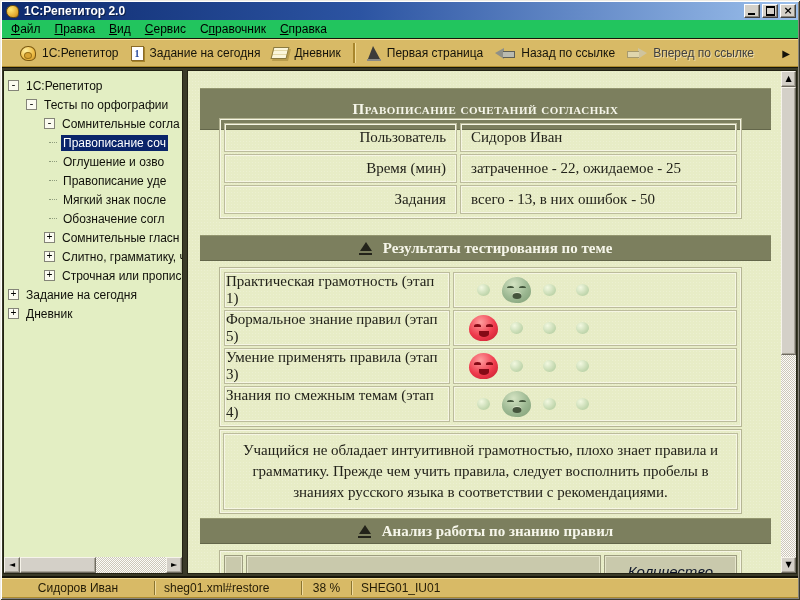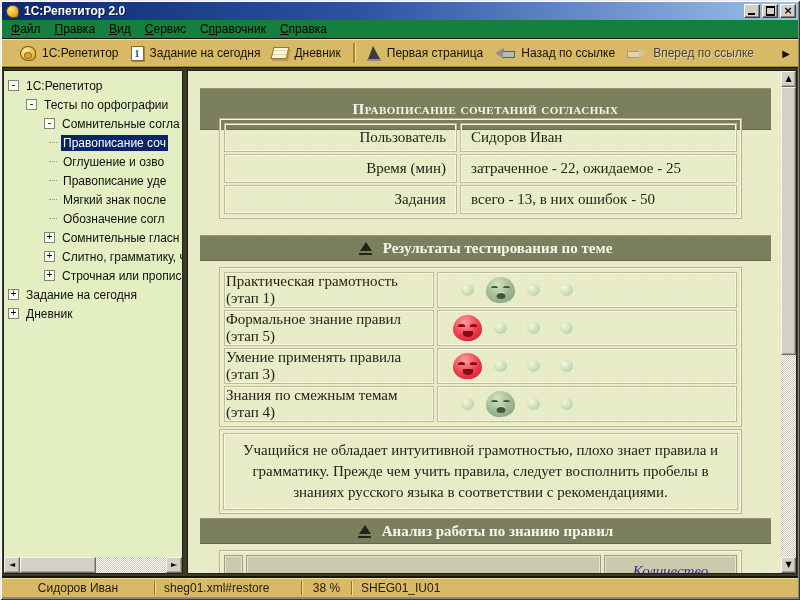--- a/index.html
+++ b/index.html
@@ -27,21 +27,21 @@
     border:1px solid; border-color:#fff #404040 #404040 #fff;
     box-shadow:inset -1px -1px 0 #8a867c; position:relative; cursor:default; }
   .wbtn .min-glyph { position:absolute; left:3px; bottom:2px; width:7px; height:2px; background:#000; }
   .wbtn .rest-glyph { position:absolute; left:3px; top:2px; width:9px; height:8px; }
   .rest-glyph::before { content:""; position:absolute; top:0; right:0; width:7px; height:6px; border:1px solid #000; border-top-width:2px; }
   .rest-glyph::after  { content:""; position:absolute; bottom:0; left:0; width:7px; height:6px; border:1px solid #000; border-top-width:2px; background:#d4d0c8; }
   .wbtn .close-glyph { position:absolute; inset:0; font:bold 11px/12px "DejaVu Sans",sans-serif; text-align:center; color:#000; }
 
   
   .menubar { position:absolute; left:2px; top:20px; right:2px; height:18px;
-    background:#15803d; display:flex; align-items:center; padding-left:2px; }
+    background:#22c55e; display:flex; align-items:center; padding-left:2px; }
   .menu-item { font-size:12px; color:#000; padding:1px 7px 2px; white-space:nowrap; }
 
   
   .toolbar { position:absolute; left:2px; top:38px; right:2px; height:30px;
     background:#d8ba66; border-top:1px solid #17150a; border-bottom:1px solid #17150a;
     box-shadow:inset 0 1px 0 #f2dd96, inset 0 -1px 0 #ab8a2e;
     display:flex; align-items:center; padding:0 6px 0 12px; }
   .tb-btn { display:flex; align-items:center; gap:6px; padding:2px 6px; font-size:12px; color:#15130a; white-space:nowrap; }
   .tb-btn.disabled { color:#404040; text-shadow:1px 1px 0 rgba(255,250,230,.55); }
   .tb-sep { width:2px; height:20px; margin:0 6px; background:#a8862c; box-shadow:1px 0 0 #f2dd96; }
@@ -120,42 +120,42 @@
   .cell { border:1px solid #f6f6e4; box-shadow:0 0 0 1px #bcbc9c; display:flex; align-items:center;
     font-family:"Liberation Serif",serif; font-size:15px; color:#22221a; }
 
   .info-frame { top:48px; }
   .info-row { display:flex; gap:5px; height:27px; }
   .info-label { width:231px; justify-content:flex-end; padding-right:9px; }
   .info-value { flex:1; padding-left:9px; }
 
   .results-frame { top:197px; }
   .res-row { display:flex; gap:5px; height:34px; }
-  .res-label { width:208px; justify-content:flex-end; padding-right:9px; }
+  .res-label { width:224px; justify-content:flex-end; padding-right:9px; }
   .res-faces { flex:1; padding-left:12px; }
   .slot { width:33px; display:flex; align-items:center; justify-content:center; }
   .bead { width:13px; height:12px; border-radius:50%;
     background:radial-gradient(circle at 35% 30%, #f2f8e0, #c6dab2 60%, #aac79a); }
   .face { position:relative; width:29px; height:26px; border-radius:50% 50% 48% 48% / 56% 56% 44% 44%; display:inline-block; }
   .face-green { background:radial-gradient(circle at 40% 28%, #d4e3c2, #9cb892 55%, #7e9c74); }
   .face-red   { background:radial-gradient(circle at 40% 28%, #ff9e9e, #ee3a4c 55%, #c21a2c); }
   .face .eye { position:absolute; top:9px; width:7px; height:4px; border-radius:50% 50% 0 0; }
   .face-green .eye { border-top:2px solid #41543a; }
   .face-red .eye   { border-top:3px solid #850a16; }
   .face .eye.l { left:5px; } .face .eye.r { right:5px; }
   .face .mouth { position:absolute; bottom:4px; left:50%; transform:translateX(-50%); }
   .face-green .mouth { width:9px; height:6px; background:#44543c; border-radius:50%; box-shadow:0 -1px 0 #d8e4c8; }
   .face-red .mouth { width:10px; height:6px; background:#850a16; border-radius:0 0 55% 55%; }
 
   .recommend-frame { top:359px; padding:3px; }
   .recommend-cell { padding:5px 12px; text-align:center; line-height:21px; justify-content:center; }
 
   .analysis-frame { top:480px; height:40px; flex-direction:row; gap:5px; }
   .gray-cell { background:#c9c9ac; border:1px solid #e6e6cc; box-shadow:0 0 0 1px #9d9d80;
-    font-family:Liberation Serif, serif; font-size:15px; color:#4c1d95;
+    font-family:Liberation Sans, sans-serif; font-size:15px; color:#0f172a;
     display:flex; align-items:center; justify-content:center; }
   .an-c1 { width:17px; } .an-c2 { flex:1; } .an-c3 { width:131px; font-style:italic; }
 
   
   .statusbar { position:absolute; left:2px; bottom:2px; right:2px; height:22px;
     background:#d8ba66; border-top:2px solid #17150a;
     box-shadow:inset 0 1px 0 #f2dd96, inset 0 -1px 0 #ab8a2e;
     display:flex; align-items:center; font-size:12px; color:#241c06; }
   .st-seg { white-space:nowrap; overflow:hidden; }
   .st-user { width:152px; text-align:center; }

